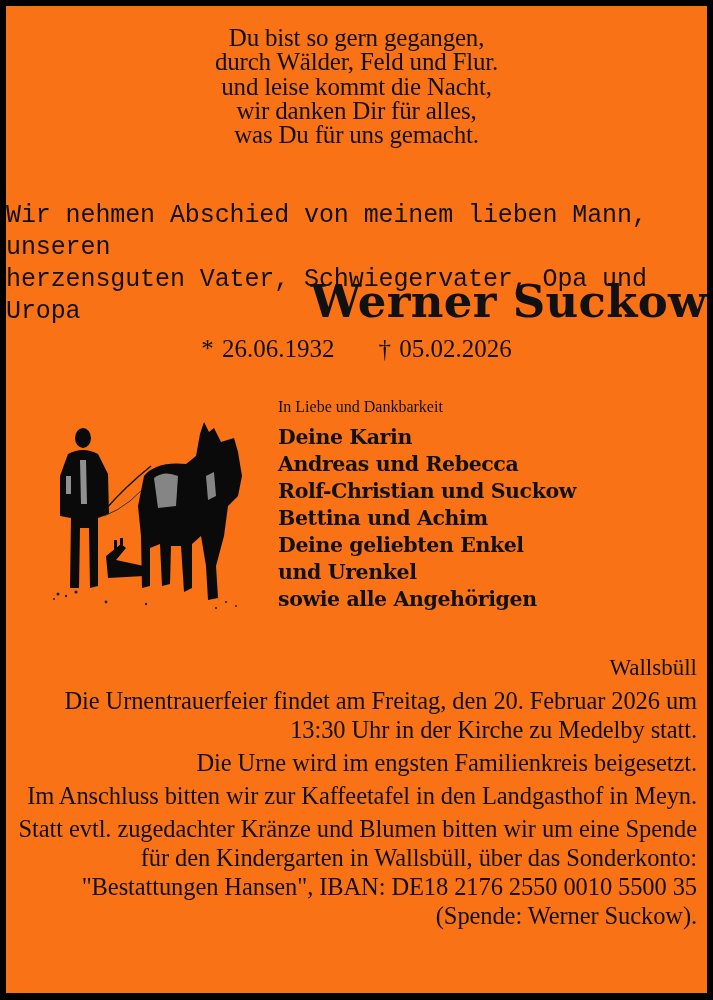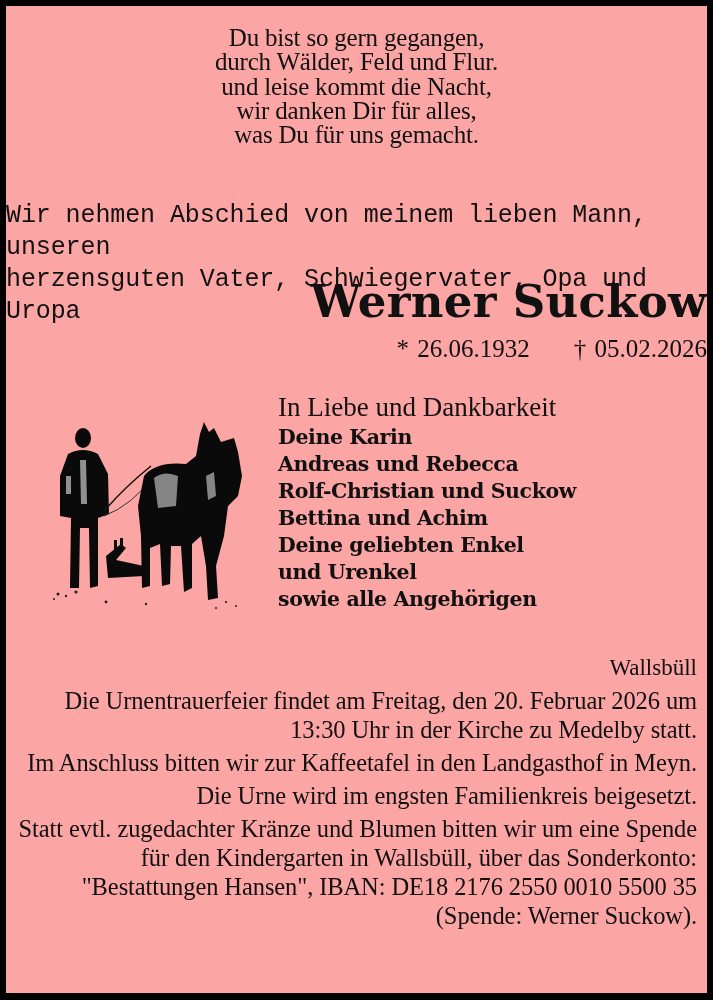--- a/index.html
+++ b/index.html
@@ -5,21 +5,21 @@
     html, body { margin: 0; padding: 0; background: #000; }
     body { width: 713px; height: 1000px; overflow: hidden; }
     .frame {
       position: absolute; left: 0; top: 0;
       width: 713px; height: 1000px;
       box-sizing: border-box;
       border-top: 6px solid #000;
       border-left: 6px solid #000;
       border-right: 6px solid #000;
       border-bottom: 7px solid #000;
-      background: #fca5a5;
+      background: #f97316;
     }
     .content {
       position: relative;
       width: 100%; height: 100%;
       font-family: "DejaVu Serif", "Liberation Serif", serif;
       color: #111;
     }
     .poem {
       position: absolute; left: 0; right: 0; top: 20px;
       text-align: center;
@@ -40,36 +40,36 @@
       position: absolute; left: 0; right: 0; top: 266px;
       text-align: right;
       font-family: "DejaVu Serif", serif;
       font-weight: bold;
       font-size: 45px;
       line-height: 60px;
       letter-spacing: 0.3px;
     }
     .dates {
       position: absolute; left: 0; right: 0; top: 328px;
-      text-align: right;
+      text-align: center;
       font-family: "Liberation Serif", serif;
       font-size: 25px;
       line-height: 30px;
       word-spacing: 2px;
     }
     .dates .gap { display: inline-block; width: 44px; }
     .image {
       position: absolute; left: 40px; top: 410px; width: 205px; height: 200px;
     }
     .mourners {
       position: absolute; left: 272px; top: 384px;
       font-family: "Liberation Serif", serif;
     }
     .mourners .lead {
-      font-size: 27px; line-height: 34px;
+      font-size: 16px; line-height: 34px;
     }
     .mourners .names div {
       font-family: "DejaVu Serif", serif;
       font-weight: bold;
       font-size: 20.5px;
       line-height: 27px;
       white-space: nowrap;
       letter-spacing: -0.4px;
     }
     .body-text {
@@ -167,19 +167,19 @@
         <div>Bettina und Achim</div>
         <div>Deine geliebten Enkel</div>
         <div>und Urenkel</div>
         <div>sowie alle Angehörigen</div>
       </div>
     </div>
 
     <div class="body-text">
       <div class="place">Wallsbüll</div>
       <p class="cond">Die Urnentrauerfeier findet am Freitag, den 20. Februar 2026 um 13:30 Uhr in der Kirche zu Medelby statt.</p>
+      <p class="cond">Die Urne wird im engsten Familienkreis beigesetzt.</p>
       <p class="cond">Im Anschluss bitten wir zur Kaffeetafel in den Landgasthof in Meyn.</p>
-      <p class="cond">Die Urne wird im engsten Familienkreis beigesetzt.</p>
       <p class="cond">Statt evtl. zugedachter Kränze und Blumen bitten wir um eine Spende für den Kindergarten in Wallsbüll, über das Sonderkonto: "Bestattungen Hansen", IBAN: DE18 2176 2550 0010 5500 35 (Spende: Werner Suckow).</p>
     </div>
 
   </div>
 </div>
 
 </body></html>

